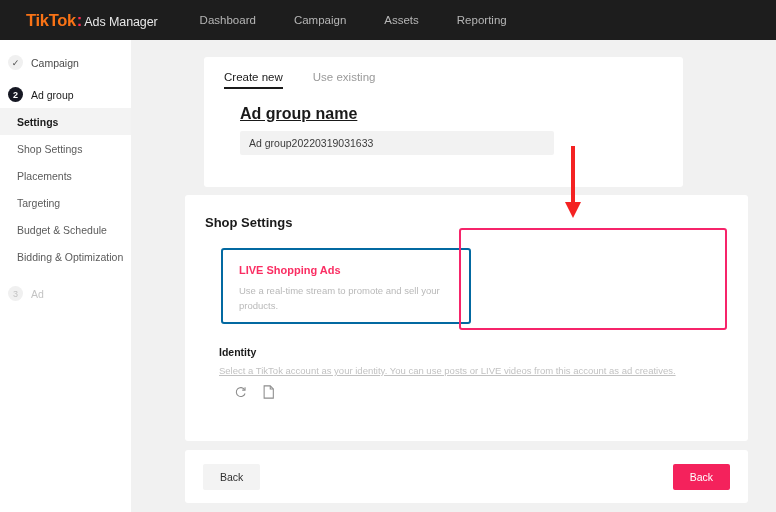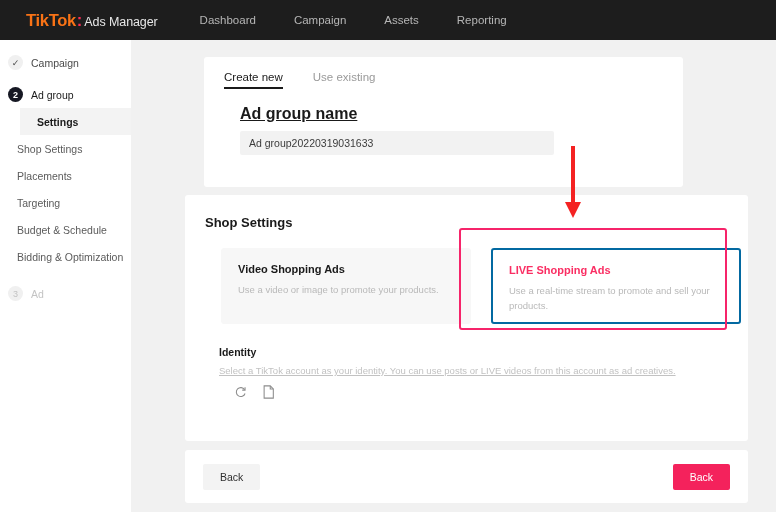--- a/index.html
+++ b/index.html
@@ -49,21 +49,21 @@
   .step-badge.filled { background: #161823; color: #ffffff; font-weight: bold; }
   .step-badge.muted { background: #f0f0f0; color: #c2c2c2; }
   .step-label { font-size: 10.5px; color: #4a4a4a; margin-left: 8px; }
   .step-label.muted { color: #c4c4c4; }
   .step-label.strong { color: #1a1a1a; }
 
   .side-sub {
     display: flex; align-items: center; height: 27px; padding-left: 17px;
     font-size: 10.5px; color: #5b5b5b; cursor: pointer;
   }
-  .side-sub.active { background: #f3f3f3; color: #1a1a1a; font-weight: bold; margin-left: 20px; }
+  .side-sub.active { background: #f3f3f3; color: #1a1a1a; font-weight: bold; }
 
   
   .main { position: absolute; left: 131px; top: 40px; width: 645px; height: 472px; }
 
   .card {
     position: absolute; background: #ffffff; border-radius: 3px;
   }
   #card-top { left: 54px; top: 17px; width: 479px; height: 130px; margin-left: 19px; }
   #card-shop { left: 54px; top: 155px; width: 563px; height: 246px; }
   #card-footer { left: 54px; top: 410px; width: 563px; height: 53px; }
@@ -207,24 +207,20 @@
         <div class="tab">Use existing</div>
       </div>
       <div class="field-label">Ad group name</div>
       <input class="text-input" id="adgroup-input" type="text" placeholder="Enter ad group name" value="Ad group20220319031633" style="">
     </div>
 
     <div class="card" id="card-shop">
       <div class="section-title">Shop Settings</div>
 
       <div class="ad-type-row">
-        <div class="ad-card plain">
-          <div class="ad-card-title">Video Shopping Ads</div>
-          <div class="ad-card-desc">Use a video or image to promote your products.</div>
-        </div>
         <div class="ad-card selected">
           <div class="ad-card-title">LIVE Shopping Ads</div>
           <div class="ad-card-desc">Use a real-time stream to promote and sell your products.</div>
         </div>
       </div>
 
       <div class="identity-label">Identity</div>
       <div class="identity-desc">Select a TikTok account as your identity. You can use posts or LIVE videos from this account as ad creatives.</div>
 
       <div class="identity-row">

